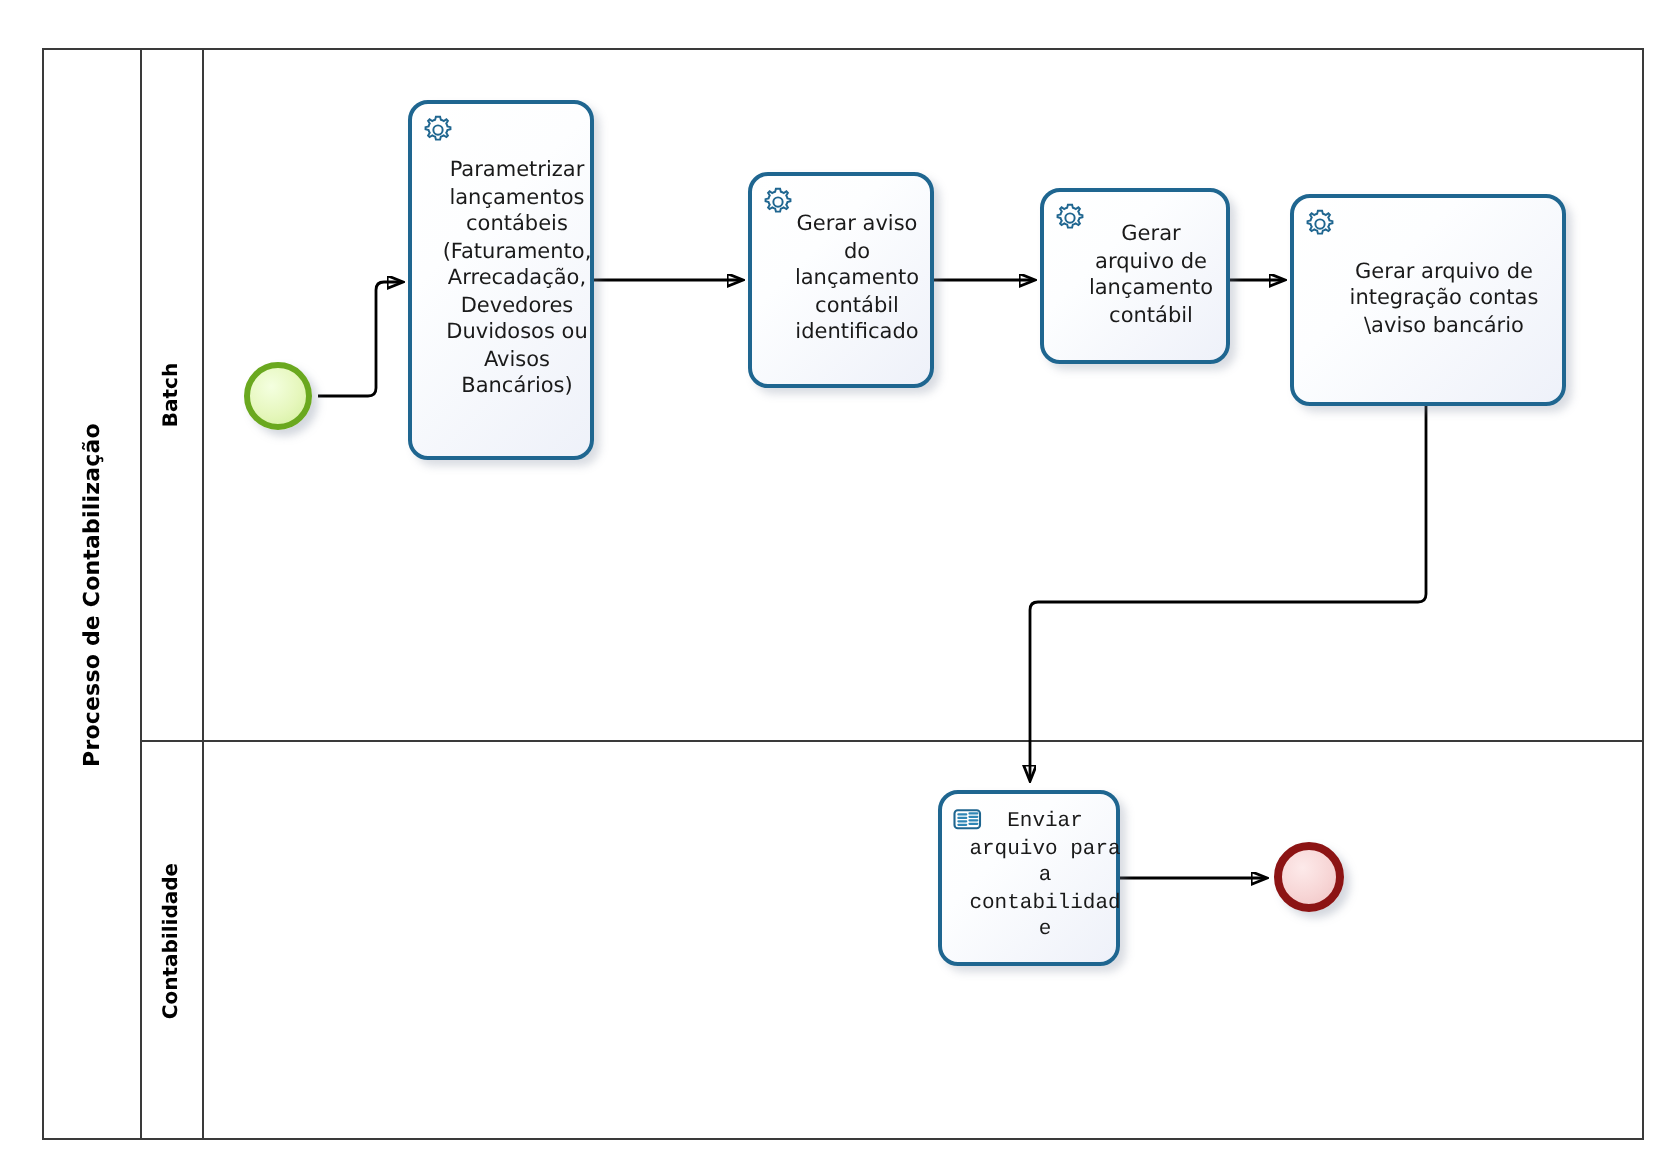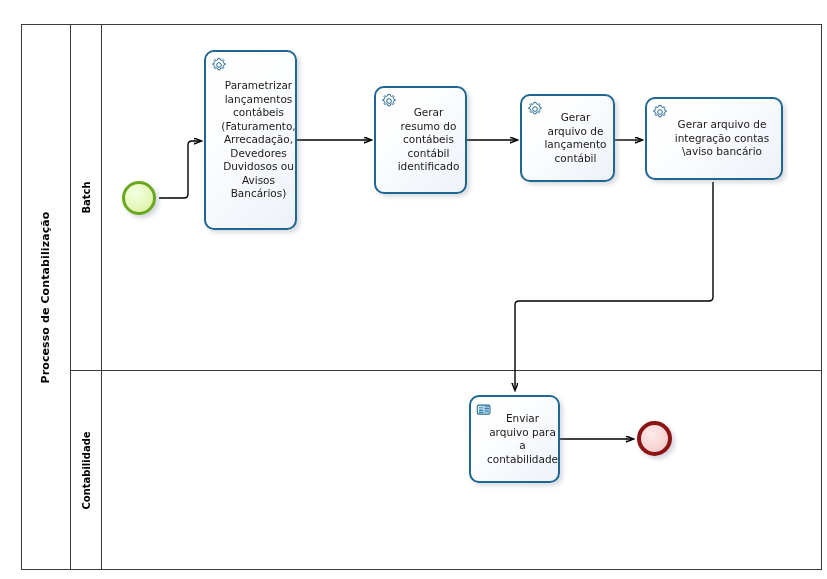--- a/index.html
+++ b/index.html
@@ -208,40 +208,40 @@
       <circle cx="12" cy="12" r="3.1" fill="none" stroke="#1f6690" stroke-width="1.3"></circle>
     </svg>
     <span class="task-label">Parametrizar lançamentos contábeis (Faturamento, Arrecadação, Devedores Duvidosos ou Avisos Bancários)</span>
   </div>
 
   <div class="task" style="left:374px; top:86px; width:93px; height:108px;">
     <svg class="task-icon" viewBox="0 0 24 24">
       <path d="M12 3.2 l1.4 0 0.5 2.0 a6.4 6.4 0 0 1 1.9 0.8 l1.8 -1.1 1.0 1.0 -1.1 1.8 a6.4 6.4 0 0 1 0.8 1.9 l2.0 0.5 0 1.4 -2.0 0.5 a6.4 6.4 0 0 1 -0.8 1.9 l1.1 1.8 -1.0 1.0 -1.8 -1.1 a6.4 6.4 0 0 1 -1.9 0.8 l-0.5 2.0 -1.4 0 -1.4 0 -0.5 -2.0 a6.4 6.4 0 0 1 -1.9 -0.8 l-1.8 1.1 -1.0 -1.0 1.1 -1.8 a6.4 6.4 0 0 1 -0.8 -1.9 l-2.0 -0.5 0 -1.4 2.0 -0.5 a6.4 6.4 0 0 1 0.8 -1.9 l-1.1 -1.8 1.0 -1.0 1.8 1.1 a6.4 6.4 0 0 1 1.9 -0.8 l0.5 -2.0 z" fill="none" stroke="#1f6690" stroke-width="1.3"></path>
       <circle cx="12" cy="12" r="3.1" fill="none" stroke="#1f6690" stroke-width="1.3"></circle>
     </svg>
-    <span class="task-label">Gerar resumo do contábeis contábil identificado</span>
+    <span class="task-label">Gerar aviso do lançamento contábil identificado</span>
   </div>
 
   <div class="task" style="left:520px; top:94px; width:95px; height:88px;">
     <svg class="task-icon" viewBox="0 0 24 24">
       <path d="M12 3.2 l1.4 0 0.5 2.0 a6.4 6.4 0 0 1 1.9 0.8 l1.8 -1.1 1.0 1.0 -1.1 1.8 a6.4 6.4 0 0 1 0.8 1.9 l2.0 0.5 0 1.4 -2.0 0.5 a6.4 6.4 0 0 1 -0.8 1.9 l1.1 1.8 -1.0 1.0 -1.8 -1.1 a6.4 6.4 0 0 1 -1.9 0.8 l-0.5 2.0 -1.4 0 -1.4 0 -0.5 -2.0 a6.4 6.4 0 0 1 -1.9 -0.8 l-1.8 1.1 -1.0 -1.0 1.1 -1.8 a6.4 6.4 0 0 1 -0.8 -1.9 l-2.0 -0.5 0 -1.4 2.0 -0.5 a6.4 6.4 0 0 1 0.8 -1.9 l-1.1 -1.8 1.0 -1.0 1.8 1.1 a6.4 6.4 0 0 1 1.9 -0.8 l0.5 -2.0 z" fill="none" stroke="#1f6690" stroke-width="1.3"></path>
       <circle cx="12" cy="12" r="3.1" fill="none" stroke="#1f6690" stroke-width="1.3"></circle>
     </svg>
     <span class="task-label">Gerar arquivo de lançamento contábil</span>
   </div>
 
-  <div class="task" style="left:645px; top:97px; width:138px; height:83px;">
+  <div class="task" style="left:645px; top:97px; width:138px; height:106px;">
     <svg class="task-icon" viewBox="0 0 24 24">
       <path d="M12 3.2 l1.4 0 0.5 2.0 a6.4 6.4 0 0 1 1.9 0.8 l1.8 -1.1 1.0 1.0 -1.1 1.8 a6.4 6.4 0 0 1 0.8 1.9 l2.0 0.5 0 1.4 -2.0 0.5 a6.4 6.4 0 0 1 -0.8 1.9 l1.1 1.8 -1.0 1.0 -1.8 -1.1 a6.4 6.4 0 0 1 -1.9 0.8 l-0.5 2.0 -1.4 0 -1.4 0 -0.5 -2.0 a6.4 6.4 0 0 1 -1.9 -0.8 l-1.8 1.1 -1.0 -1.0 1.1 -1.8 a6.4 6.4 0 0 1 -0.8 -1.9 l-2.0 -0.5 0 -1.4 2.0 -0.5 a6.4 6.4 0 0 1 0.8 -1.9 l-1.1 -1.8 1.0 -1.0 1.8 1.1 a6.4 6.4 0 0 1 1.9 -0.8 l0.5 -2.0 z" fill="none" stroke="#1f6690" stroke-width="1.3"></path>
       <circle cx="12" cy="12" r="3.1" fill="none" stroke="#1f6690" stroke-width="1.3"></circle>
     </svg>
     <span class="task-label">Gerar arquivo de integração contas \aviso bancário</span>
   </div>
 
-  <div class="task" style="left:469px; top:395px; width:91px; height:88px;">
+  <div class="task" style="left:469px; top:395px; width:91px; height:88px;font-family:Liberation Mono, monospace;">
     <svg class="task-icon" viewBox="0 0 24 24">
       <rect x="3" y="5.5" width="17" height="12" rx="2.2" ry="2.2" fill="#ffffff" stroke="#1f6690" stroke-width="1.4"></rect>
       <path d="M5.6 8.3 h5.2 M5.6 10.6 h5.2 M5.6 12.9 h5.2 M5.6 15.2 h5.2" stroke="#2f86b5" stroke-width="1.5" stroke-linecap="round"></path>
       <path d="M13.0 7.6 h5.2 M13.0 9.9 h5.2 M13.0 12.2 h5.2 M13.0 14.5 h5.2" stroke="#2f86b5" stroke-width="1.5" stroke-linecap="round"></path>
     </svg>
     <span class="task-label">Enviar arquivo para a contabilidade</span>
   </div>
 
   <div class="event event-end" style="left:637px; top:421px;"></div>
 

